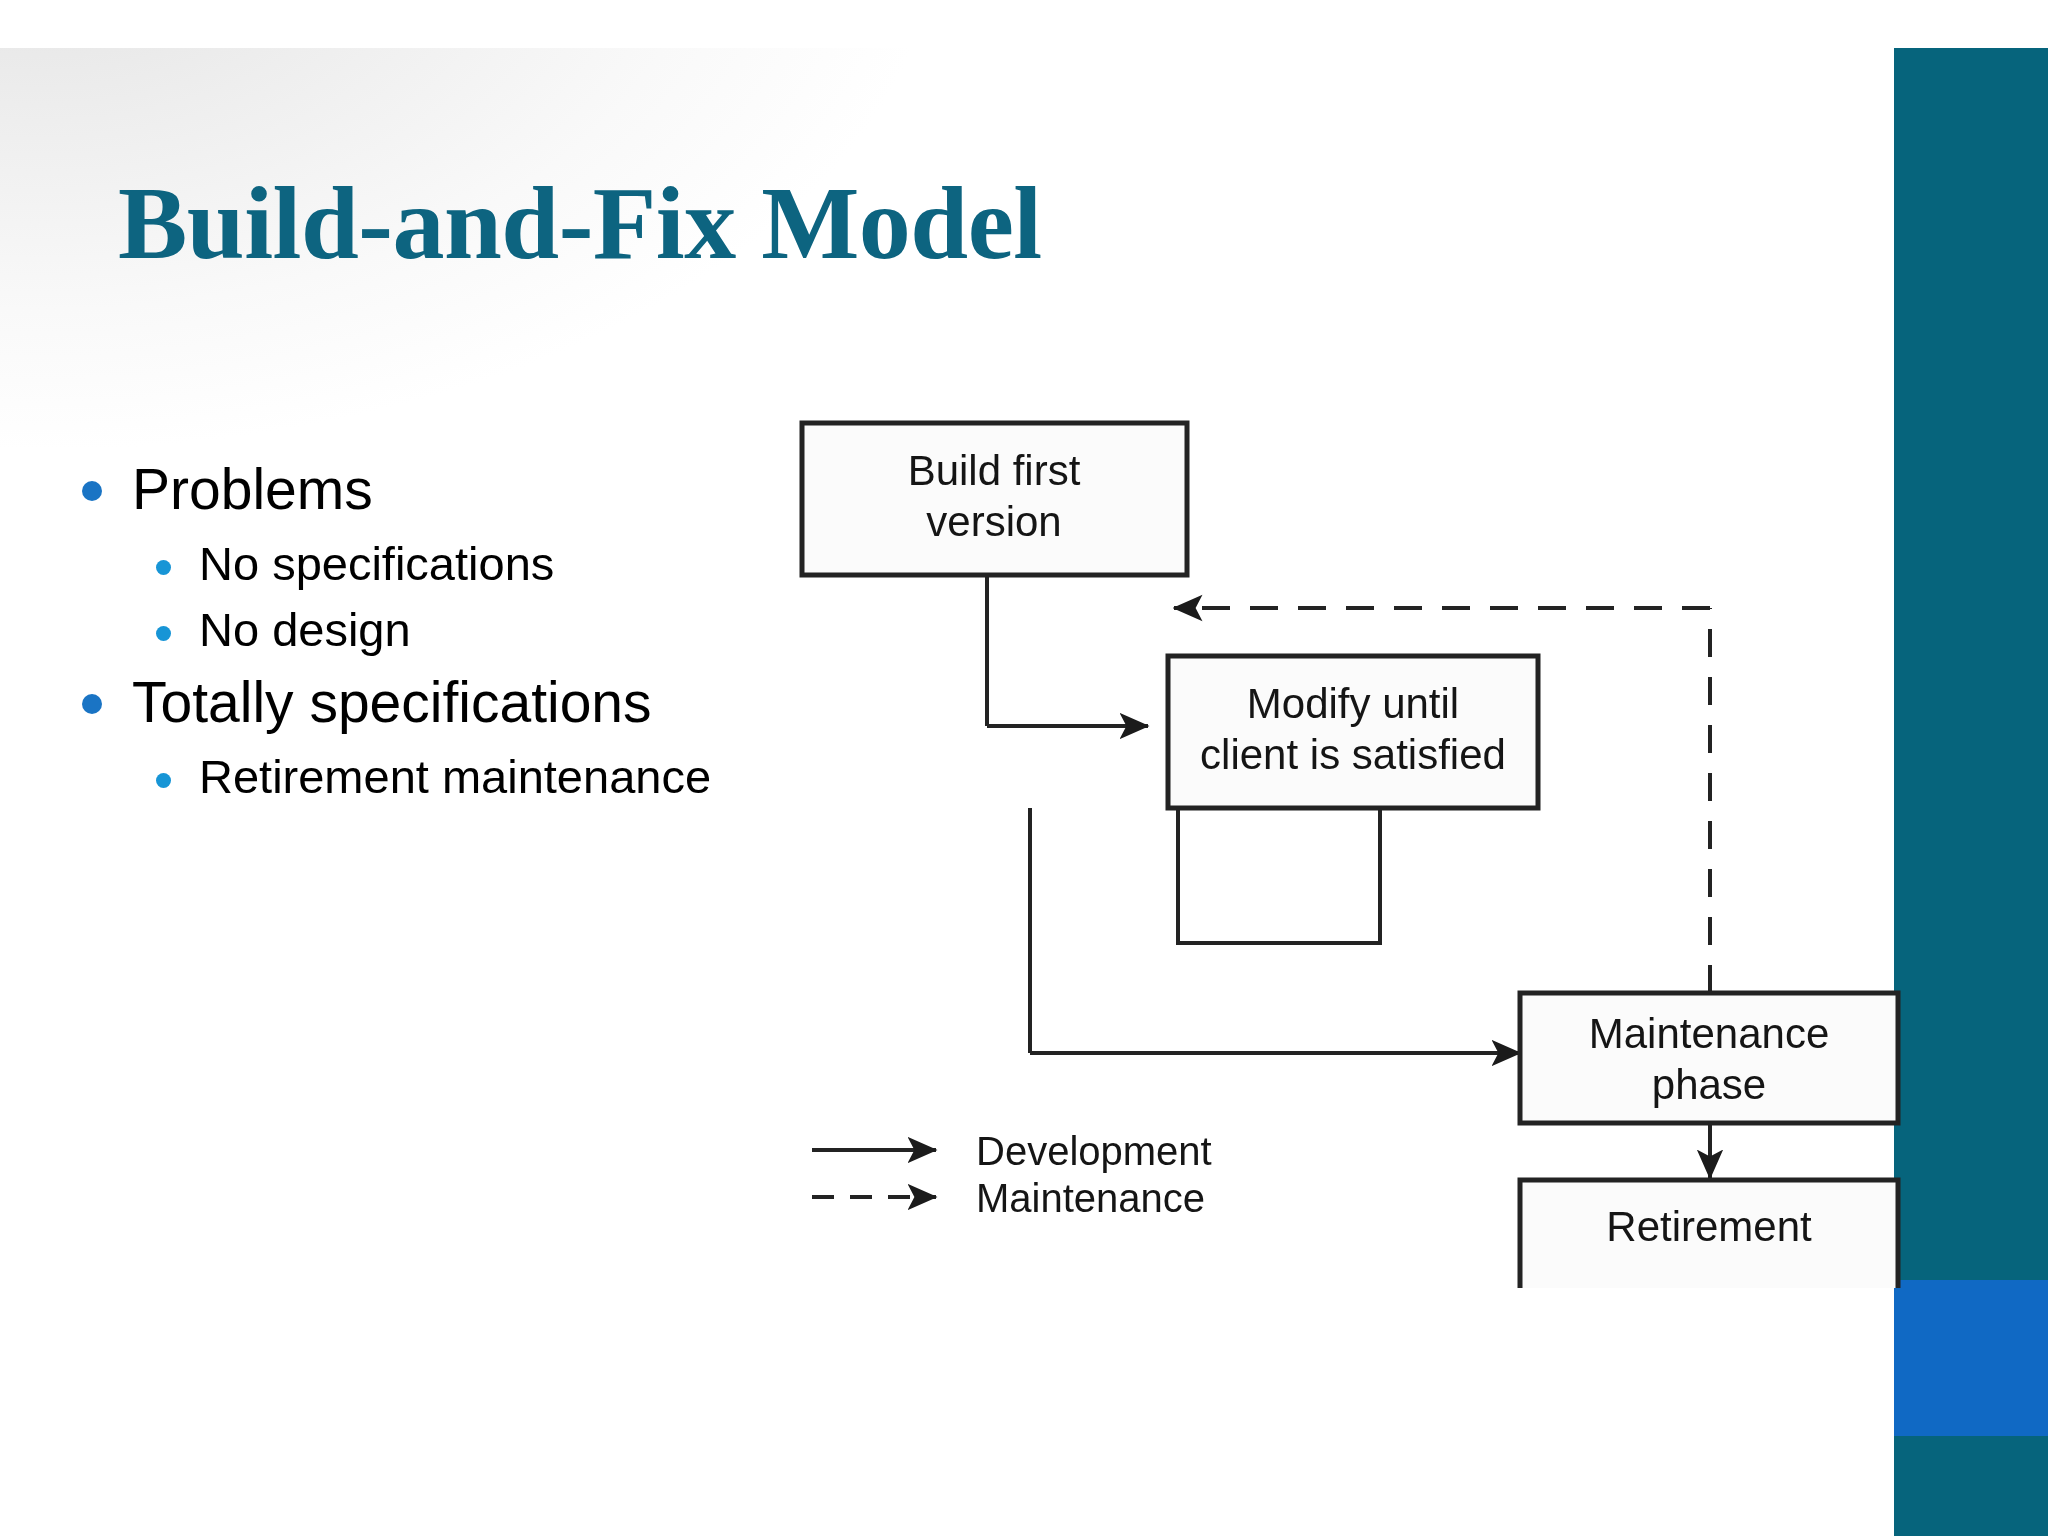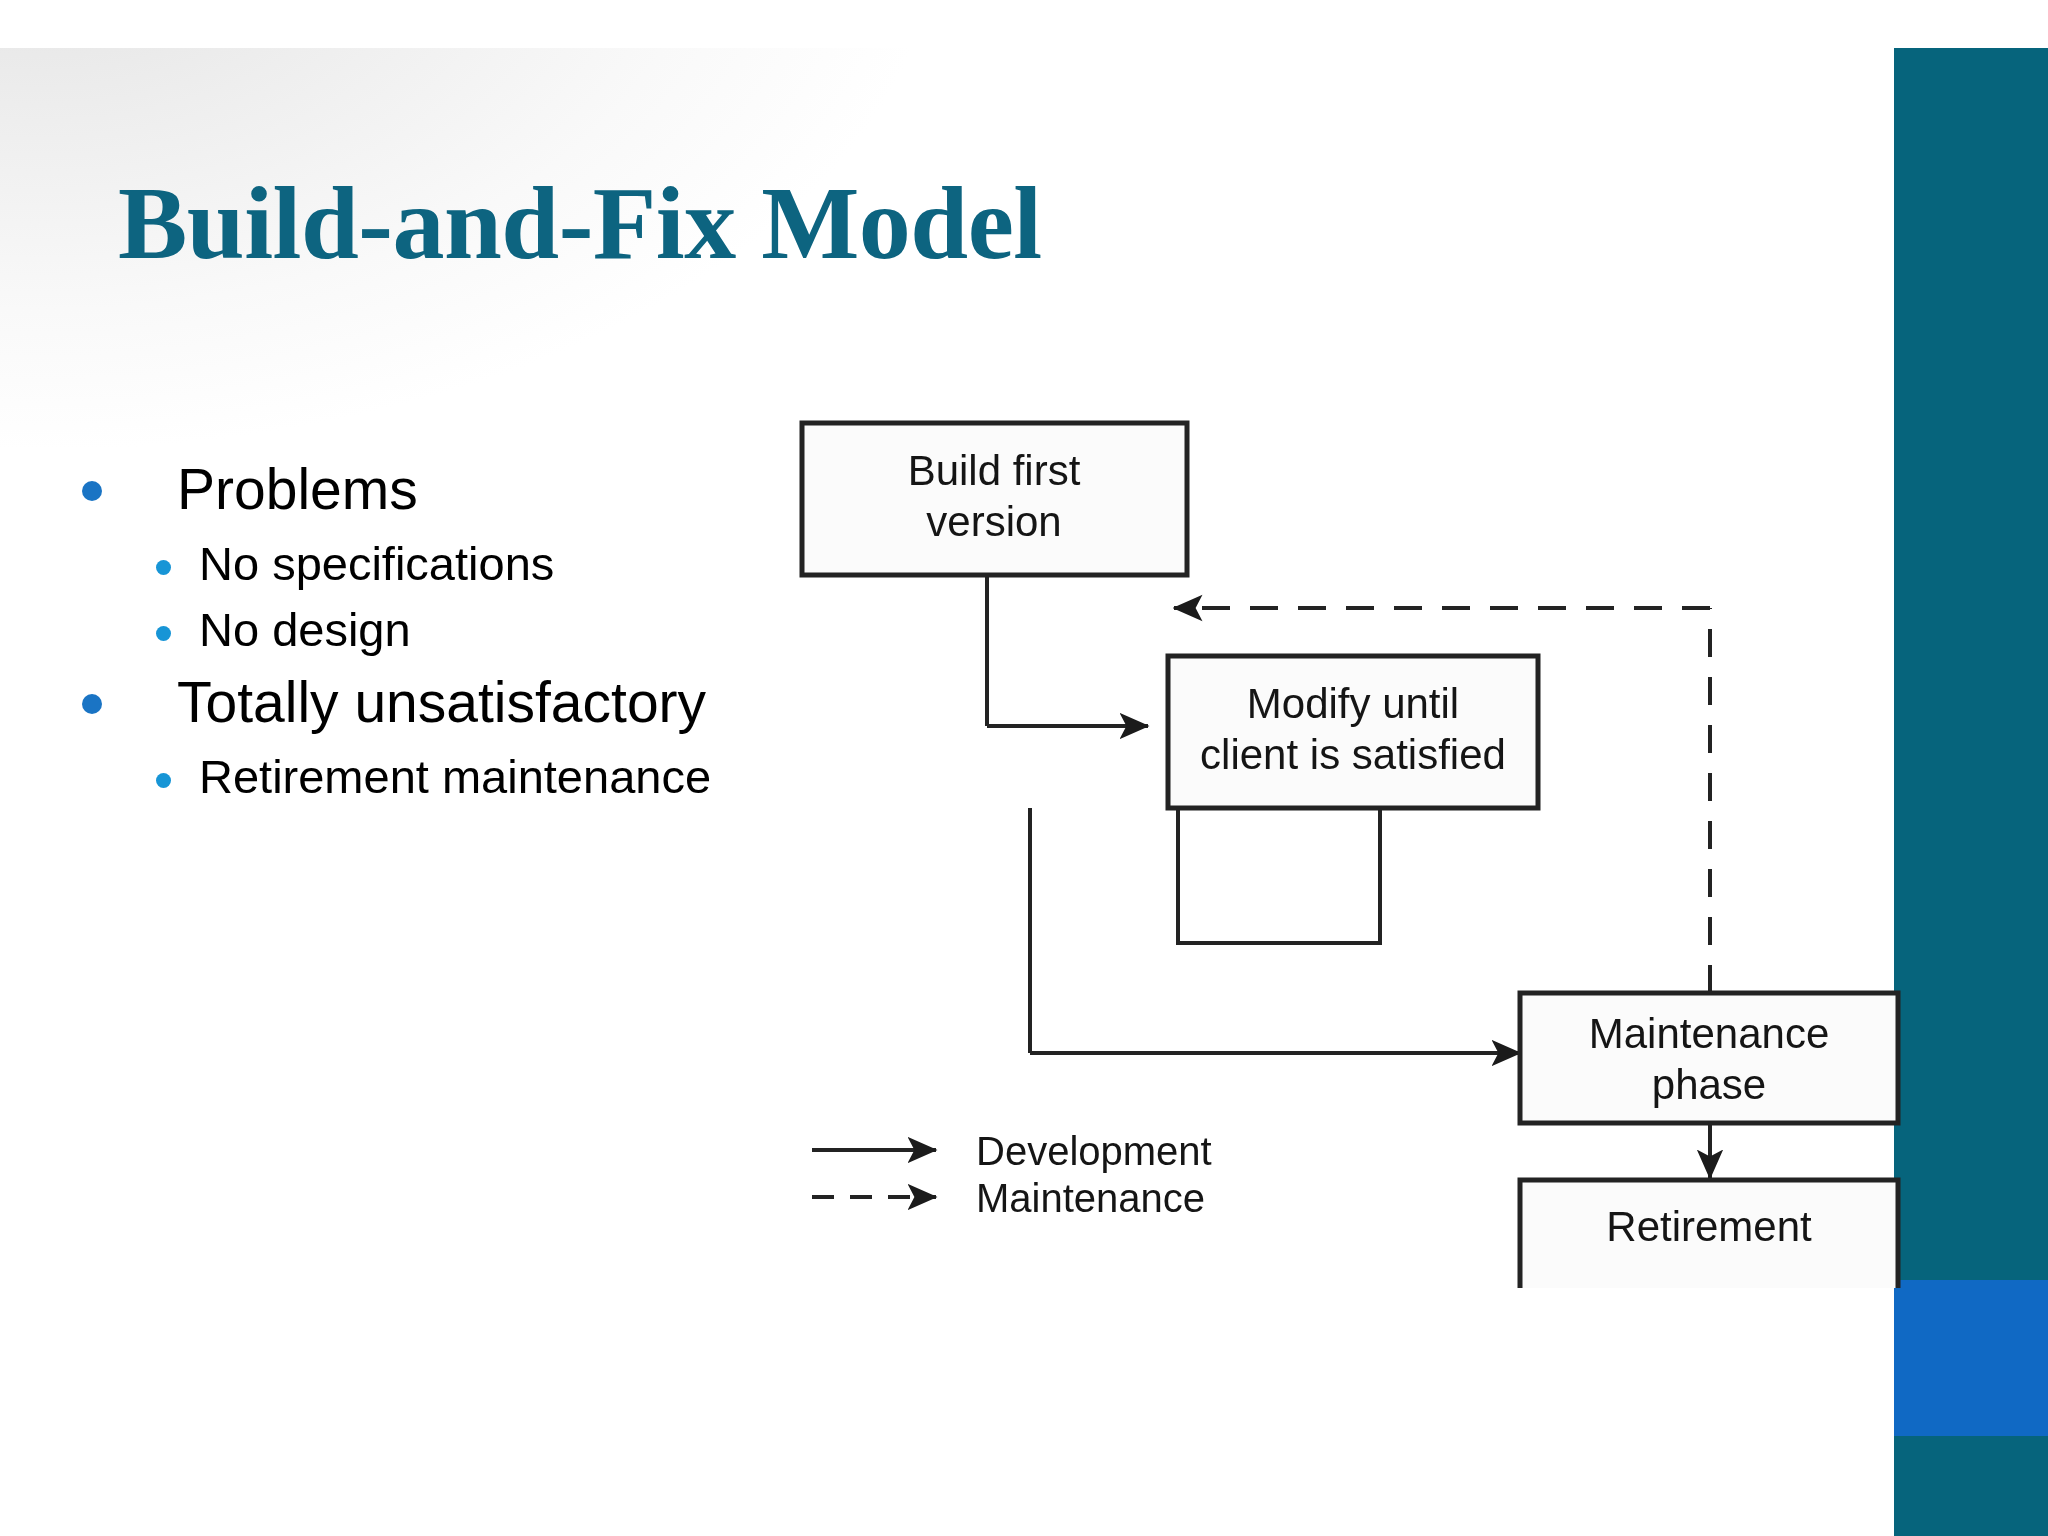--- a/index.html
+++ b/index.html
@@ -57,21 +57,21 @@
   #bullets {
     position: absolute;
     left: 70px;
     top: 405px;
     width: 760px;
   }
   .bullet-row {
     display: flex;
     align-items: flex-start;
   }
-  .lvl1 { margin-bottom: 8px; gap: 45px; }
+  .lvl1 { margin-bottom: 8px; }
   .lvl2 { margin-bottom: 6px; }
 
   .dot {
     flex: 0 0 auto;
     border-radius: 50%;
     background: #1A74C4;
   }
   .lvl1 .dot {
     width: 20px; height: 20px;
     margin-top: 28px;
@@ -132,21 +132,21 @@
       <span class="txt">No specifications</span>
     </div>
 
     <div class="bullet-row lvl2">
       <span class="dot"></span>
       <span class="txt">No design</span>
     </div>
 
     <div class="bullet-row lvl1">
       <span class="dot"></span>
-      <span class="txt">Totally unsatisfactory</span>
+      <span class="txt">Totally specifications</span>
     </div>
 
 
     <div class="bullet-row lvl2">
       <span class="dot"></span>
       <span class="txt">Retirement maintenance</span>
     </div>
 
   </div>
 

